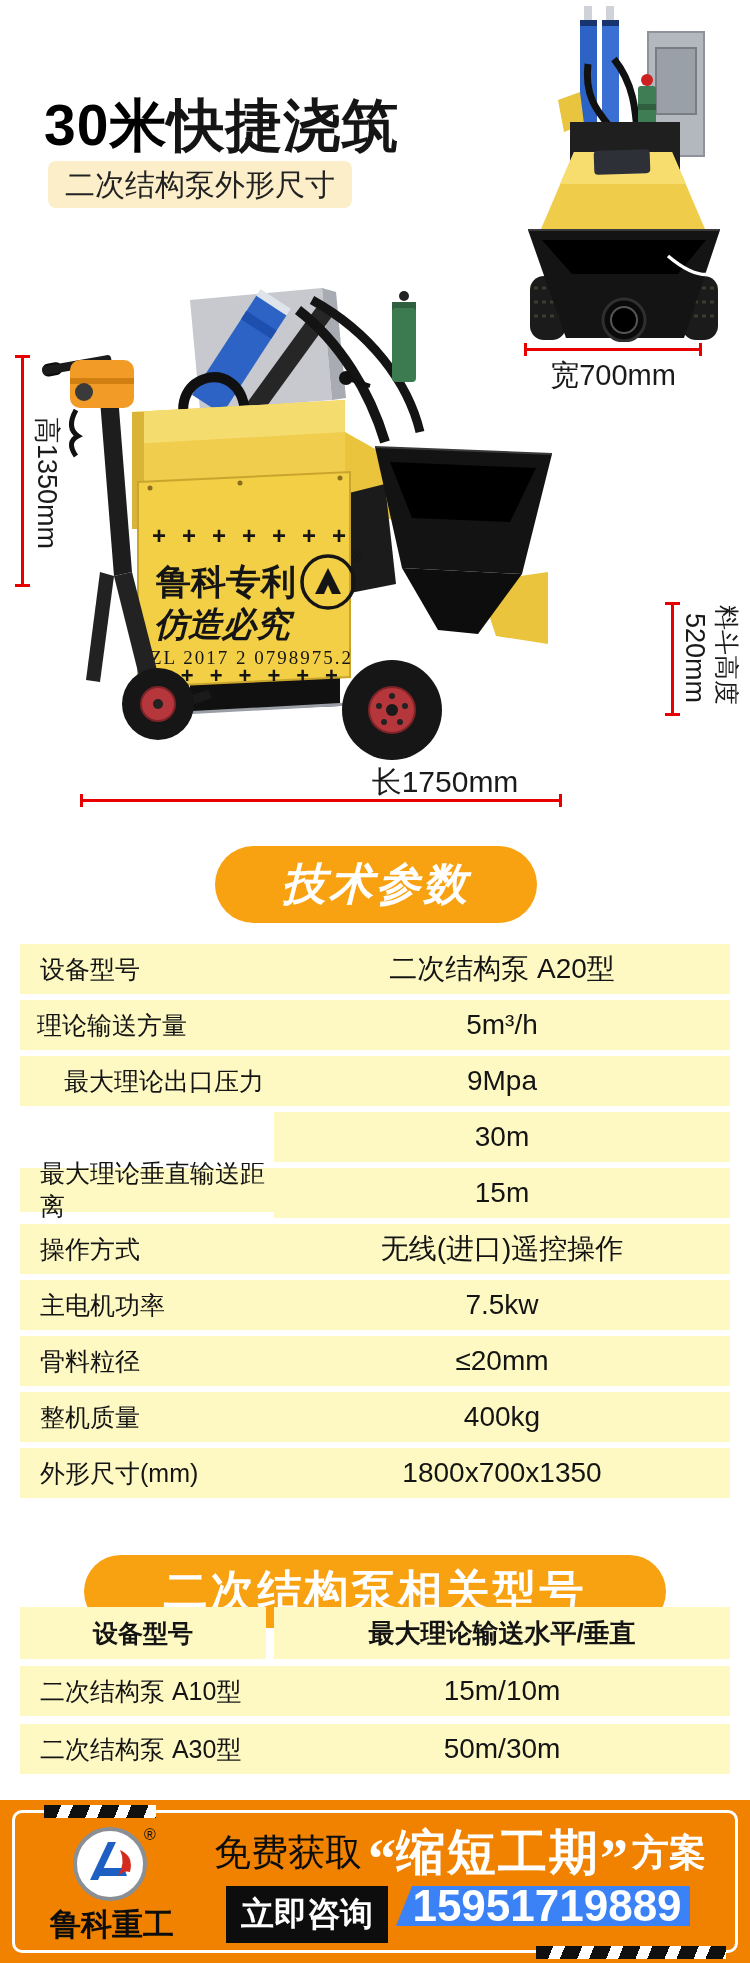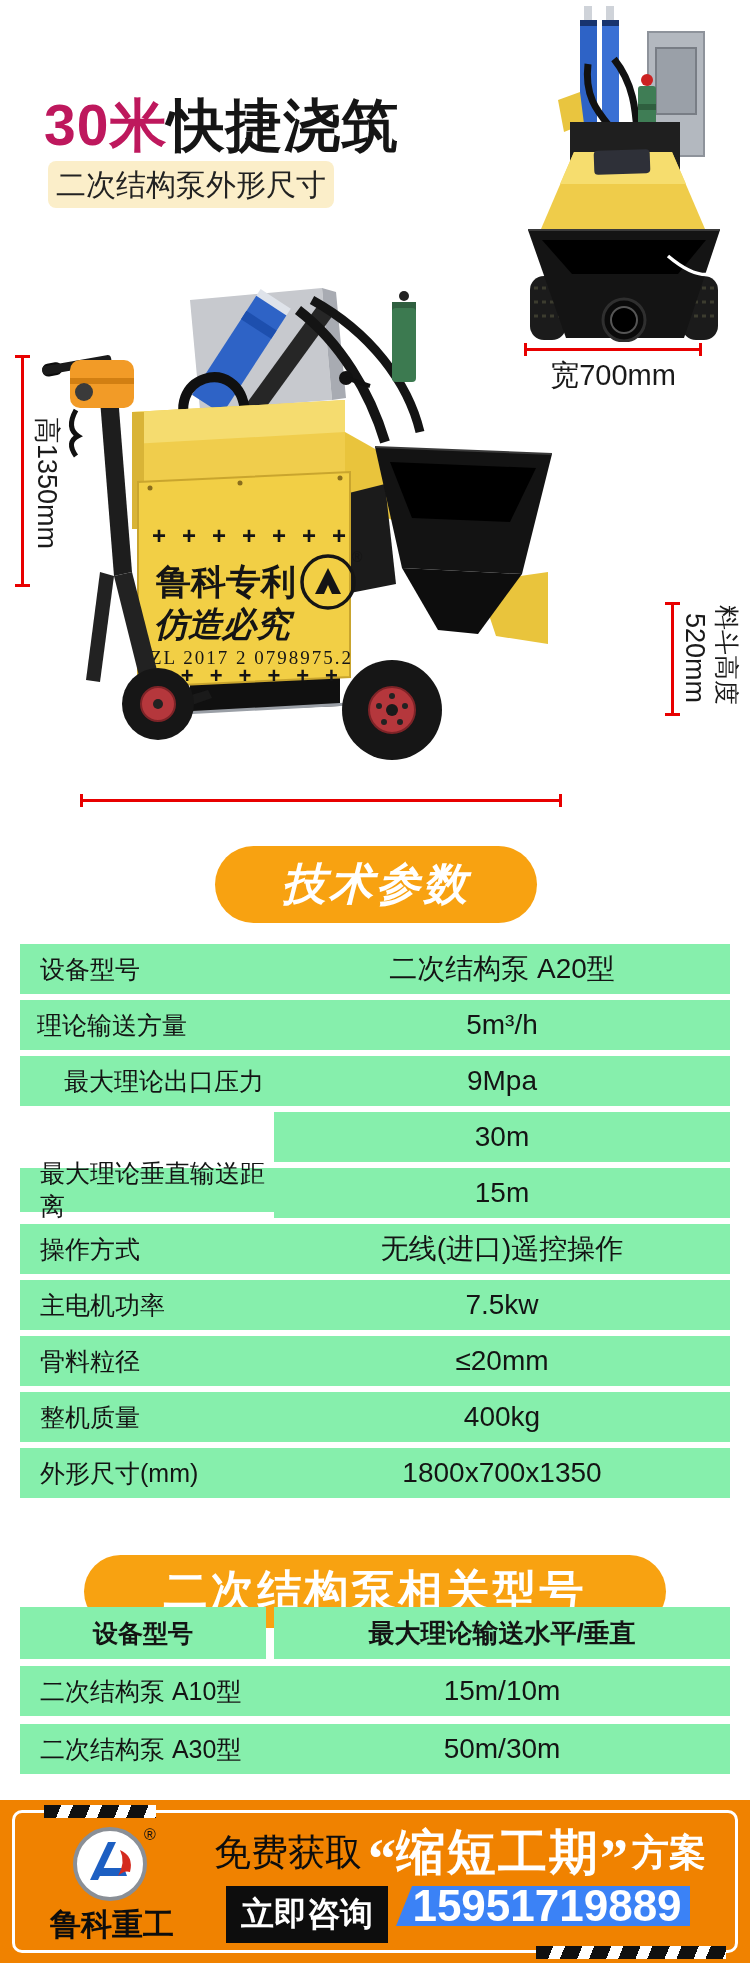--- a/index.html
+++ b/index.html
@@ -5,43 +5,43 @@
   html,body{margin:0;padding:0;background:#e9e9e9;}
   #canvas{
     position:relative;width:750px;height:1963px;background:#ffffff;
     font-family:"Liberation Sans","DejaVu Sans",sans-serif;color:#151515;
     margin:0 auto;overflow:hidden;
   }
   .abs{position:absolute;}
 
   
   .title{left:44px;top:88px;font-size:57px;font-weight:bold;letter-spacing:1px;white-space:nowrap;}
-  .title .hl{color:#be185d;}
-  .badge{left:48px;top:161px;height:47px;line-height:47px;padding:0 8px;background:#FBEEC9;
+  .title .hl{color:#000000;}
+  .badge{left:48px;top:161px;height:47px;line-height:47px;padding:0 17px;background:#FBEEC9;
          border-radius:8px;font-size:30px;color:#222;white-space:nowrap;}
 
   
   .dline{background:#E80000;}
   .dline-h{height:3px;}
   .dline-h::before,.dline-h::after{content:"";position:absolute;top:-5px;width:3px;height:13px;background:#E80000;}
   .dline-h::before{left:0;}
   .dline-h::after{right:0;}
   .dline-v{width:3px;}
   .dline-v::before,.dline-v::after{content:"";position:absolute;left:-6px;width:15px;height:3px;background:#E80000;}
   .dline-v::before{top:0;}
   .dline-v::after{bottom:0;}
   .dim-text{font-size:29px;color:#1a1a1a;white-space:nowrap;}
   .rot90{transform:translate(-50%,-50%) rotate(90deg);}
 
   
   .pill{background:#F8A211;border-radius:40px;color:#fff;font-weight:bold;
         display:flex;align-items:center;justify-content:center;letter-spacing:3px;}
 
   
-  .cell{background:#86efac;display:flex;align-items:center;font-size:25px;color:#141414;}
+  .cell{background:#fef9c3;display:flex;align-items:center;font-size:25px;color:#141414;}
   .cell-label{padding-left:20px;justify-content:flex-start;}
   .cell-center{justify-content:center;}
   .cell-value{justify-content:center;font-size:28px;}
 
   
   .footer{left:0;top:1800px;width:750px;height:163px;background:#F08200;}
   .footer-border{position:absolute;left:12px;right:12px;top:10px;bottom:10px;
                  border:3px solid #ffffff;border-radius:10px;}
   .hazard{position:absolute;height:13px;
           background:repeating-linear-gradient(112deg,#101010 0 16px,#ffffff 16px 27px);}
@@ -183,20 +183,21 @@
     <circle cx="339" cy="424" r="3" fill="#222"></circle>
   </svg>
 
   <div class="abs dline dline-v" style="left:21px;top:355px;height:232px;"></div>
   <div class="abs dim-text rot90" style="left:47px;top:483px;font-size:27px;">高1350mm</div>
 
   <div class="abs dline dline-v" style="left:671px;top:602px;height:114px;"></div>
   <div class="abs dim-text rot90" style="left:694px;top:658px;font-size:27px;">520mm</div>
   <div class="abs dim-text rot90" style="left:726px;top:655px;font-size:25px;">料斗高度</div>
 
+  <div class="abs dim-text" style="left:300px;top:762px;width:290px;text-align:center;font-size:30px;">长1750mm</div>
   <div class="abs dline dline-h" style="left:80px;top:799px;width:482px;"></div>
   <style>
     
   </style>
 
   <div class="abs pill" style="left:215px;top:846px;width:322px;height:77px;font-size:44px;font-style:italic;">技术参数</div>
 
   <div class="abs cell cell-label" style="left:20px;top:944px;width:246px;height:50px;">设备型号</div>
   <div class="abs cell cell-value" style="left:274px;top:944px;width:456px;height:50px;">二次结构泵 A20型</div>
 

